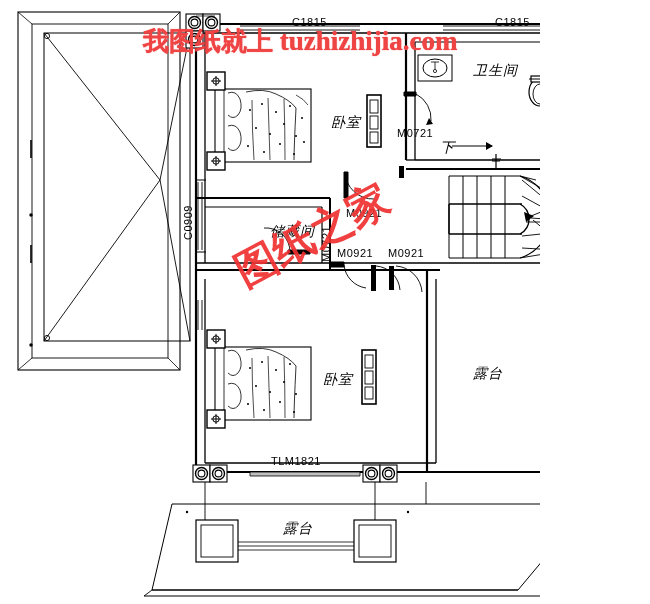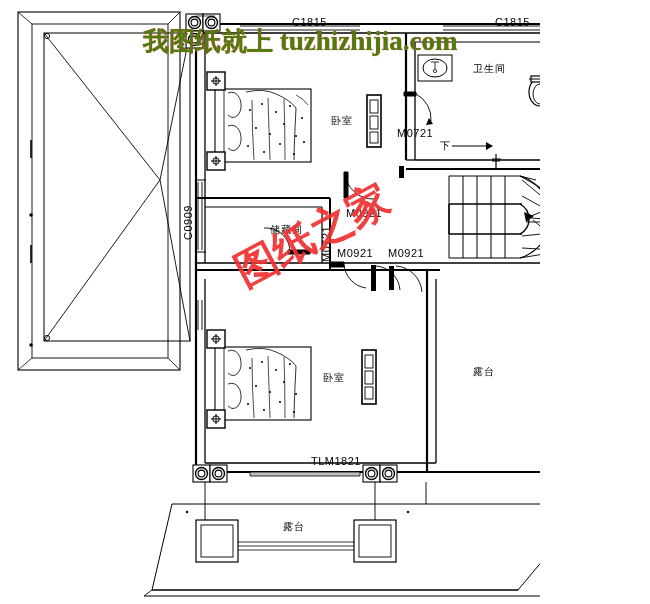--- a/index.html
+++ b/index.html
@@ -2,36 +2,36 @@
 <html><head>
 <meta charset="utf-8">
 <style>
   html,body{margin:0;padding:0;background:#ffffff;}
   body{width:650px;height:604px;font-family:"Liberation Sans",sans-serif;}
   #stage{position:relative;width:540px;height:604px;overflow:hidden;background:#fff;}
   #plan{position:absolute;left:0;top:0;width:650px;height:604px;}
   .wm-top{
     position:absolute;left:143px;top:24px;
     font-family:"Liberation Serif",serif;
-    font-size:27px;font-weight:bold;color:#4d7c0f;
+    font-size:27px;font-weight:bold;color:#ef4444;
     letter-spacing:0px;white-space:nowrap;
     text-shadow:0 0 1px #ef2020;
     pointer-events:none;
   }
   .wm-top .cn{font-family:"DejaVu Sans",sans-serif;font-size:26px;}
   .wm-diag{
     position:absolute;left:225px;top:250px;
     font-family:"DejaVu Sans",sans-serif;
     font-size:42px;font-weight:bold;color:#f03030;
     transform:rotate(-28deg);transform-origin:left top;
     white-space:nowrap;opacity:.92;
     pointer-events:none;
   }
   .lbl{position:absolute;font-family:"DejaVu Sans",sans-serif;color:#000;white-space:nowrap;}
-  .lbl-cn{font-size:10px;letter-spacing:1px;}
+  .lbl-cn{font-size:14px;letter-spacing:1px;font-style:italic;}
   .lbl-code{font-family:"Liberation Sans",sans-serif;font-size:11px;letter-spacing:.5px;}
   .rot90{transform:rotate(-90deg);transform-origin:left top;}
 </style>
 </head>
 <body>
 
 <div id="stage">
 
   <svg id="plan" viewBox="0 0 650 604">
     <defs>
@@ -278,21 +278,21 @@
   <div class="lbl lbl-code" style="left:292px;top:16px;">C1815</div>
   <div class="lbl lbl-code" style="left:495px;top:16px;">C1815</div>
   <div class="lbl lbl-code rot90" style="left:605px;top:195px;">C1815</div>
   <div class="lbl lbl-code rot90" style="left:182px;top:240px;">C0909</div>
 
   <div class="lbl lbl-code" style="left:397px;top:127px;">M0721</div>
   <div class="lbl lbl-code" style="left:346px;top:207px;">M0921</div>
   <div class="lbl lbl-code rot90" style="left:320px;top:262px;">M0721</div>
   <div class="lbl lbl-code" style="left:337px;top:247px;">M0921</div>
   <div class="lbl lbl-code" style="left:388px;top:247px;">M0921</div>
-  <div class="lbl lbl-code" style="left:271px;top:455px;margin-left:40px;">TLM1821</div>
+  <div class="lbl lbl-code" style="left:271px;top:455px;">TLM1821</div>
 
   <div class="lbl lbl-cn" style="left:331px;top:114px;">卧室</div>
   <div class="lbl lbl-cn" style="left:236px;top:223px;margin-left:34px;">储藏间</div>
   <div class="lbl lbl-cn" style="left:473px;top:62px;">卫生间</div>
   <div class="lbl lbl-cn" style="left:323px;top:371px;">卧室</div>
   <div class="lbl lbl-cn" style="left:473px;top:365px;">露台</div>
   <div class="lbl lbl-cn" style="left:283px;top:520px;">露台</div>
 
   <div class="lbl lbl-cn" style="left:440px;top:139px;">下</div>
 

